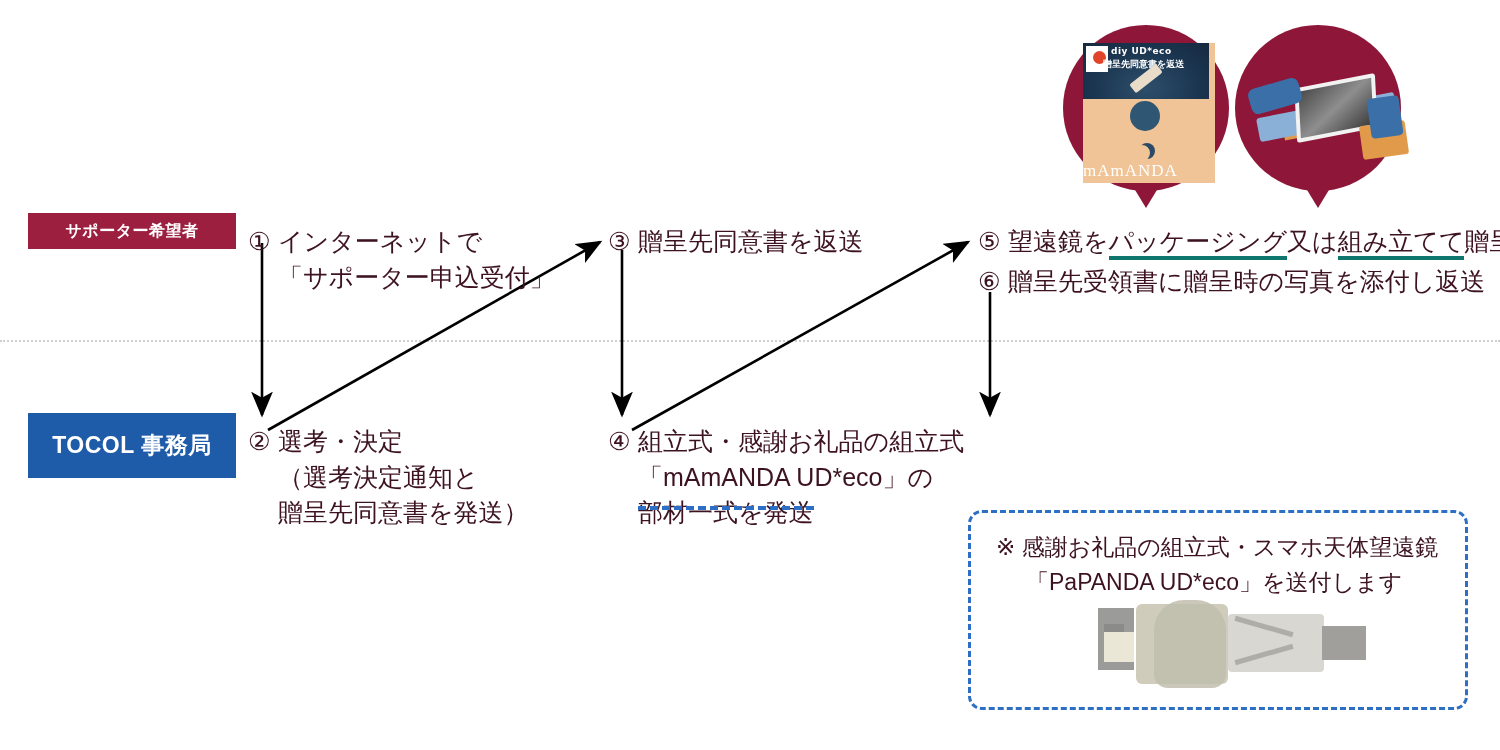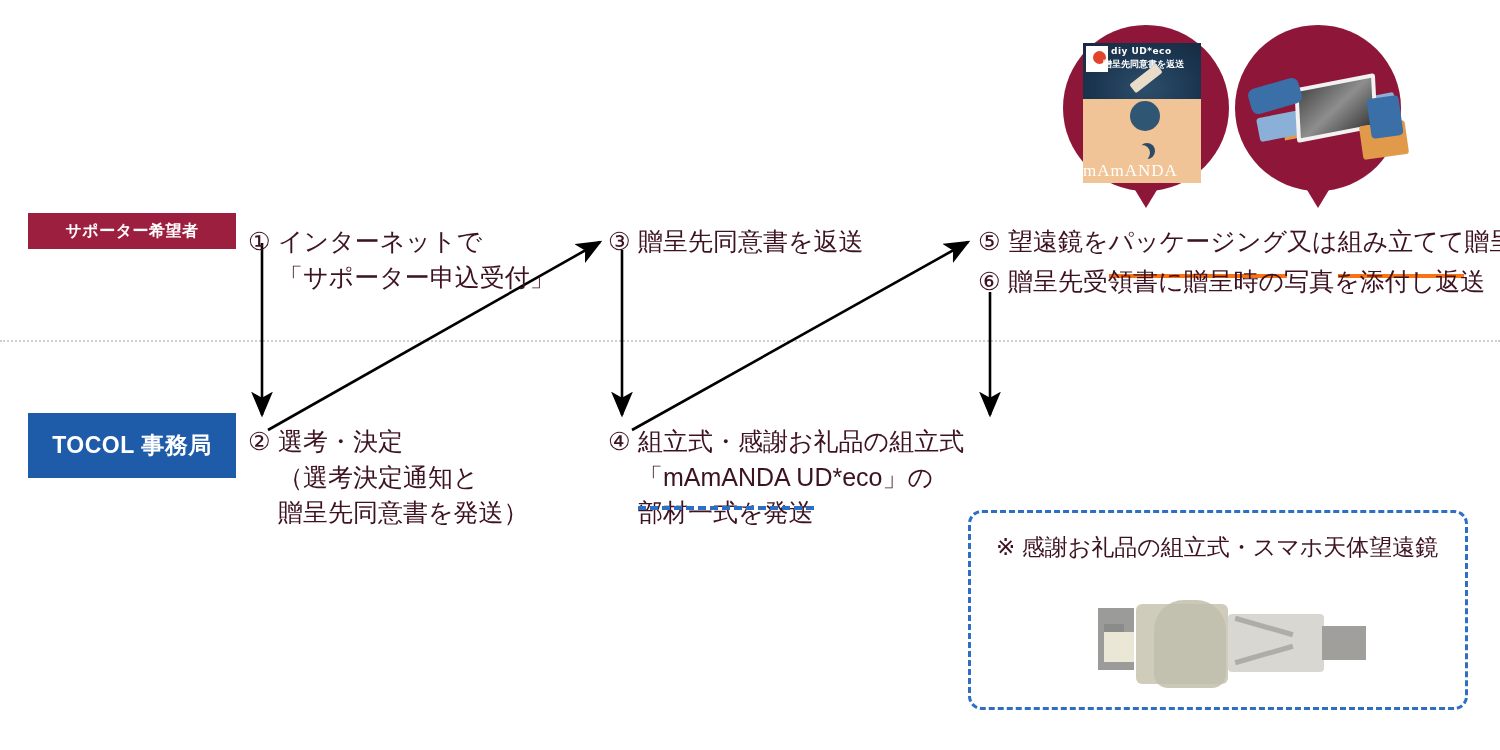--- a/index.html
+++ b/index.html
@@ -70,22 +70,22 @@
   #step1 { left: 248px; top: 224px; }
   #step2 { left: 248px; top: 424px; }
   #step3 { left: 608px; top: 224px; }
   #step4 { left: 608px; top: 424px; }
   #step5 { left: 978px; top: 224px; }
   #step6 { left: 978px; top: 264px; }
   #step7 { left: 968px; top: 424px; }
 
   
   .ul-red {
-    border-bottom: 4px solid #f97316;
-    padding-bottom: 19px;
+    border-bottom: 4px solid #0f766e;
+    padding-bottom: 1px;
   }
   
   #step4-dash {
     position: absolute;
     left: 638px; top: 506px;
     width: 176px; height: 0;
     border-top: 4px dashed #2d6fc4;
   }
 
   
@@ -118,21 +118,21 @@
   #bubble-package .disc { width: 166px; height: 166px; }
   #bubble-package .tail { left: 66px; top: 155px; }
   #bubble-assembled { left: 1235px; top: 25px; width: 166px; height: 195px; }
   #bubble-assembled .disc { width: 166px; height: 166px; }
   #bubble-assembled .tail { left: 66px; top: 155px; }
 
   
   .pkg-art {
     position: absolute;
     left: 20px; top: 18px;
-    width: 118px; height: 140px;
+    width: 132px; height: 140px;
     background: #f0c496;
     overflow: hidden;
   }
   .pkg-art .sky {
     position: absolute;
     left: 0; top: 0;
     width: 126px; height: 56px;
     background: radial-gradient(ellipse at 50% 80%, #2d4f6b 0%, #1b3550 60%, #16293f 100%);
   }
   .pkg-art .sky-txt1 {
@@ -402,20 +402,21 @@
 
   <div class="step" id="step6">
     <span class="num">⑥</span><span>贈呈先受領書に贈呈時の写真を添付し返送</span>
   </div>
 
 
   <div id="note-box"></div>
   <div id="note-text">
     <span>※</span>
     <span>感謝お礼品の組立式・スマホ天体望遠鏡</span>
+    <span class="line2">「PaPANDA UD*eco」を送付します</span>
   </div>
   <div id="note-photo">
     <div class="pp-tube"></div>
     <div class="pp-band1"></div>
     <div class="pp-band2"></div>
     <div class="pp-tip"></div>
     <div class="pp-body"></div>
     <div class="pp-hood"></div>
     <div class="pp-box">
       <div class="pp-eye"></div>

